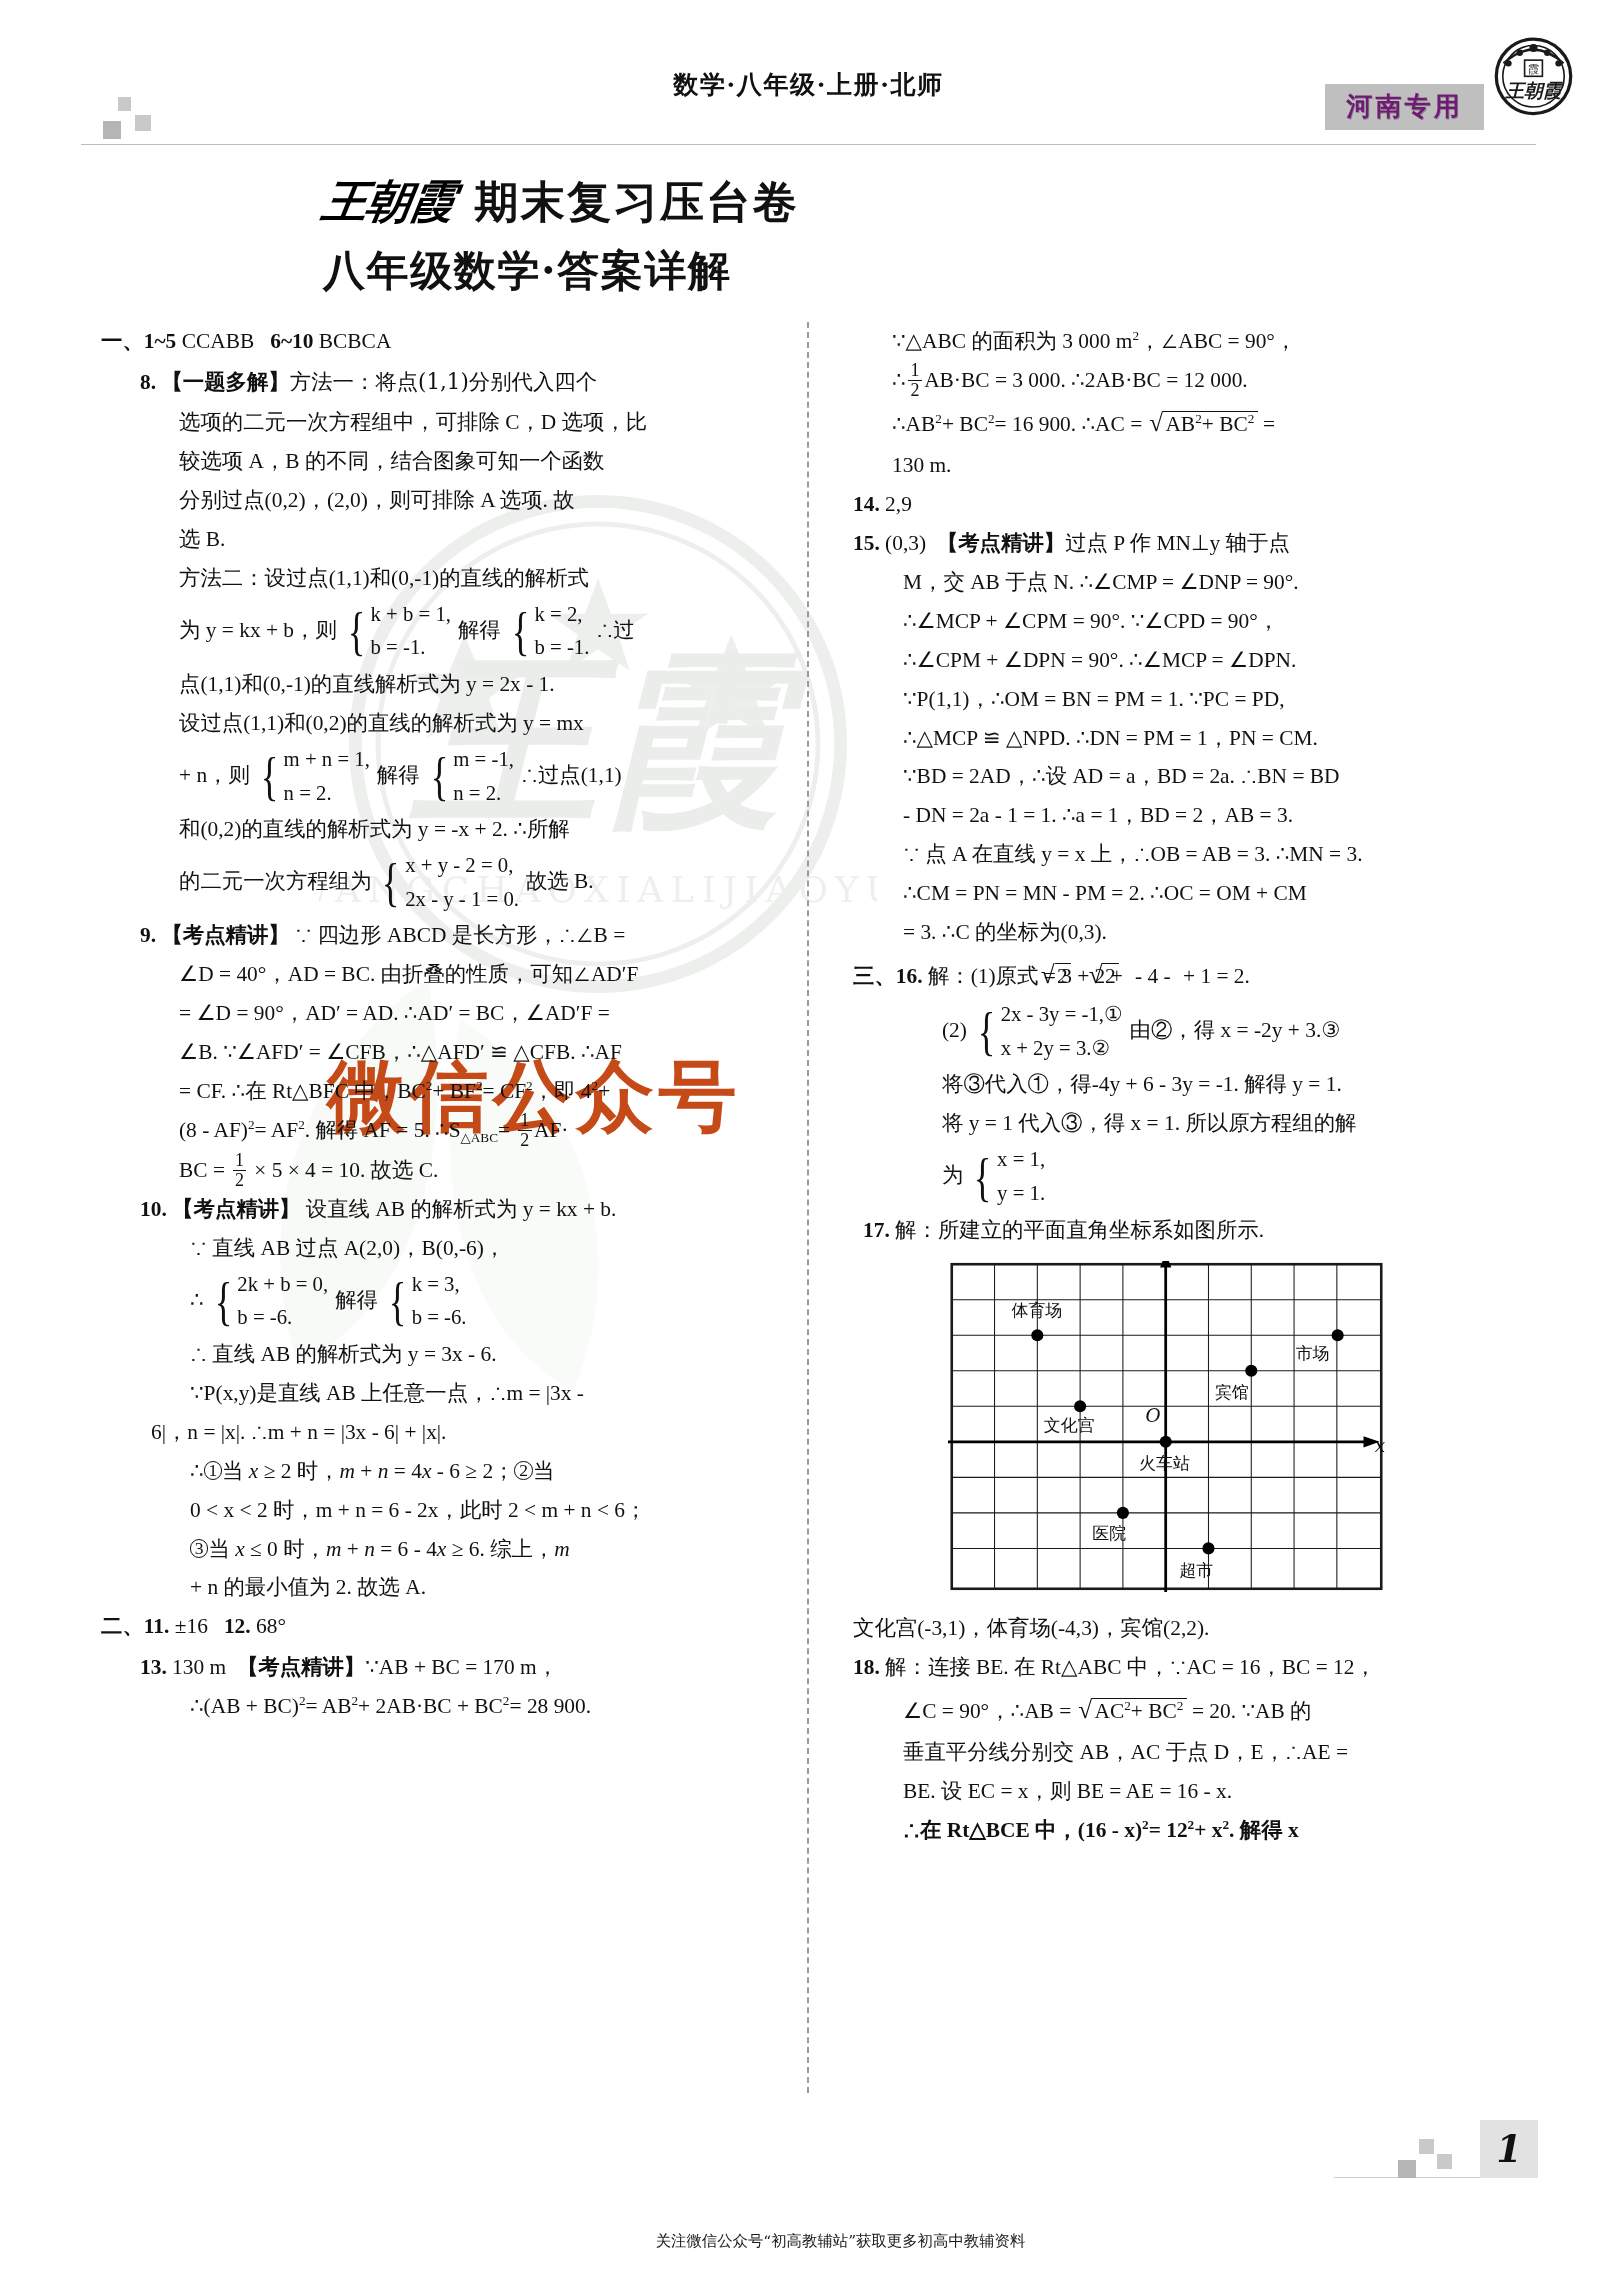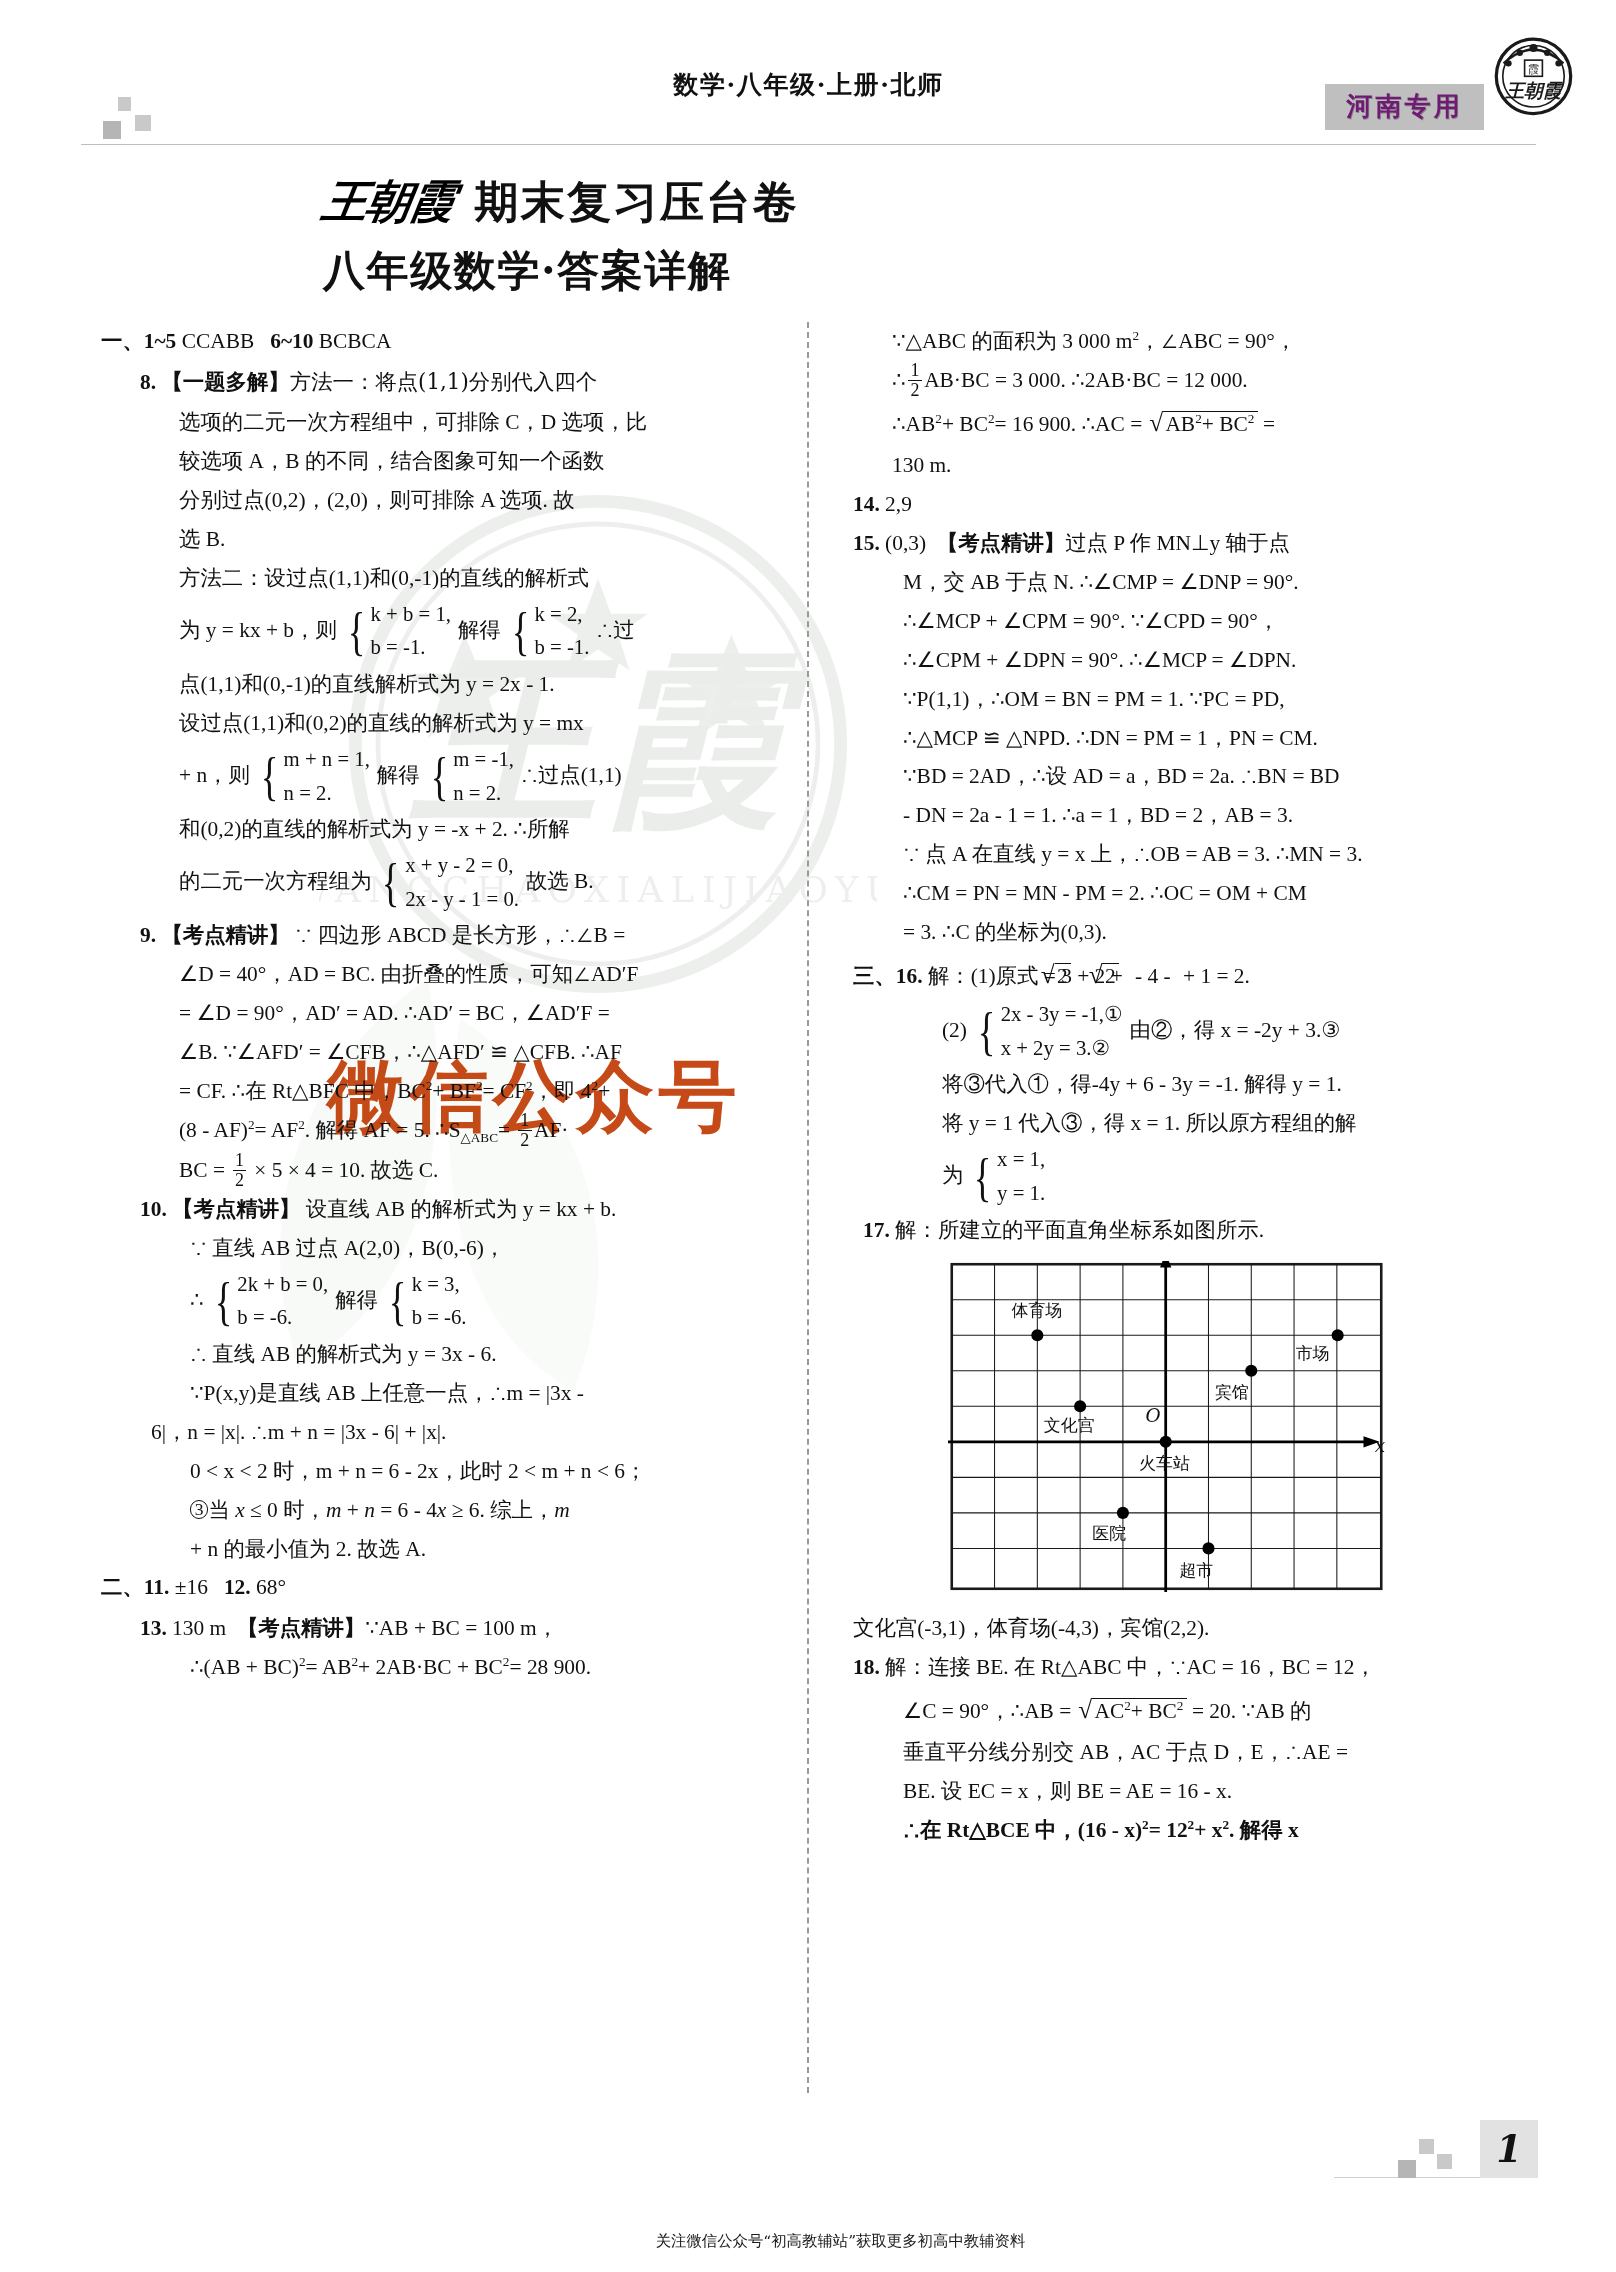--- a/index.html
+++ b/index.html
@@ -330,37 +330,40 @@
         </span>
       <span>解得</span>
       <span class="sys">
           <span class="brace">{</span>
           <span class="rows"><span>k = 3,</span><br><span>b = -6.</span></span>
         </span>
     </div>
     <div style="padding-left:89px;">∴ 直线 AB 的解析式为 y = 3x - 6.</div>
     <div style="padding-left:89px;">∵P(x,y)是直线 AB 上任意一点，∴m = |3x -</div>
     <div style="padding-left:89px;text-indent:-39px;">6|，n = |x|. ∴m + n = |3x - 6| + |x|.</div>
+    <div style="padding-left:89px;">
+      ∴<span class="circ">1</span>当 <span class="mi">x</span> ≥ 2 时，<span class="mi">m</span> + <span class="mi">n</span> = 4<span class="mi">x</span> - 6 ≥ 2；<span class="circ">2</span>当
+    </div>
     <div style="padding-left:89px;">0 &lt; x &lt; 2 时，m + n = 6 - 2x，此时 2 &lt; m + n &lt; 6；</div>
     <div style="padding-left:89px;">
       <span class="circ">3</span>当 <span class="mi">x</span> ≤ 0 时，<span class="mi">m</span> + <span class="mi">n</span> = 6 - 4<span class="mi">x</span> ≥ 6. 综上，<span class="mi">m</span>
     </div>
     <div style="padding-left:89px;">+ n 的最小值为 2. 故选 A.</div>
 
     <div class="blk">
       <span class="lead cn">二、</span><span class="lead">11.</span>
       <span>±16</span>
       &nbsp;&nbsp;<span class="lead">12.</span>
       <span>68°</span>
     </div>
 
     <div style="padding-left:89px;text-indent:-50px;">
       <span class="lead">13.</span>
       <span>130 m</span>
-      &nbsp;<span class="tag">【考点精讲】</span><span>∵AB + BC = 100 m，</span>
+      &nbsp;<span class="tag">【考点精讲】</span><span>∵AB + BC = 170 m，</span>
     </div>
     <div style="padding-left:89px;">
       <span>∴(AB + BC)</span><sup>2</sup><span>= AB</span><sup>2</sup><span>+ 2AB·BC + BC</span><sup>2</sup><span>= 28 900.</span>
     </div>
   </div>
 
   <div class="col col-right">
 
     <div style="padding-left:39px;">
       <span>∵△ABC 的面积为 3 000 m</span><sup>2</sup><span>，∠ABC = 90°，</span>

